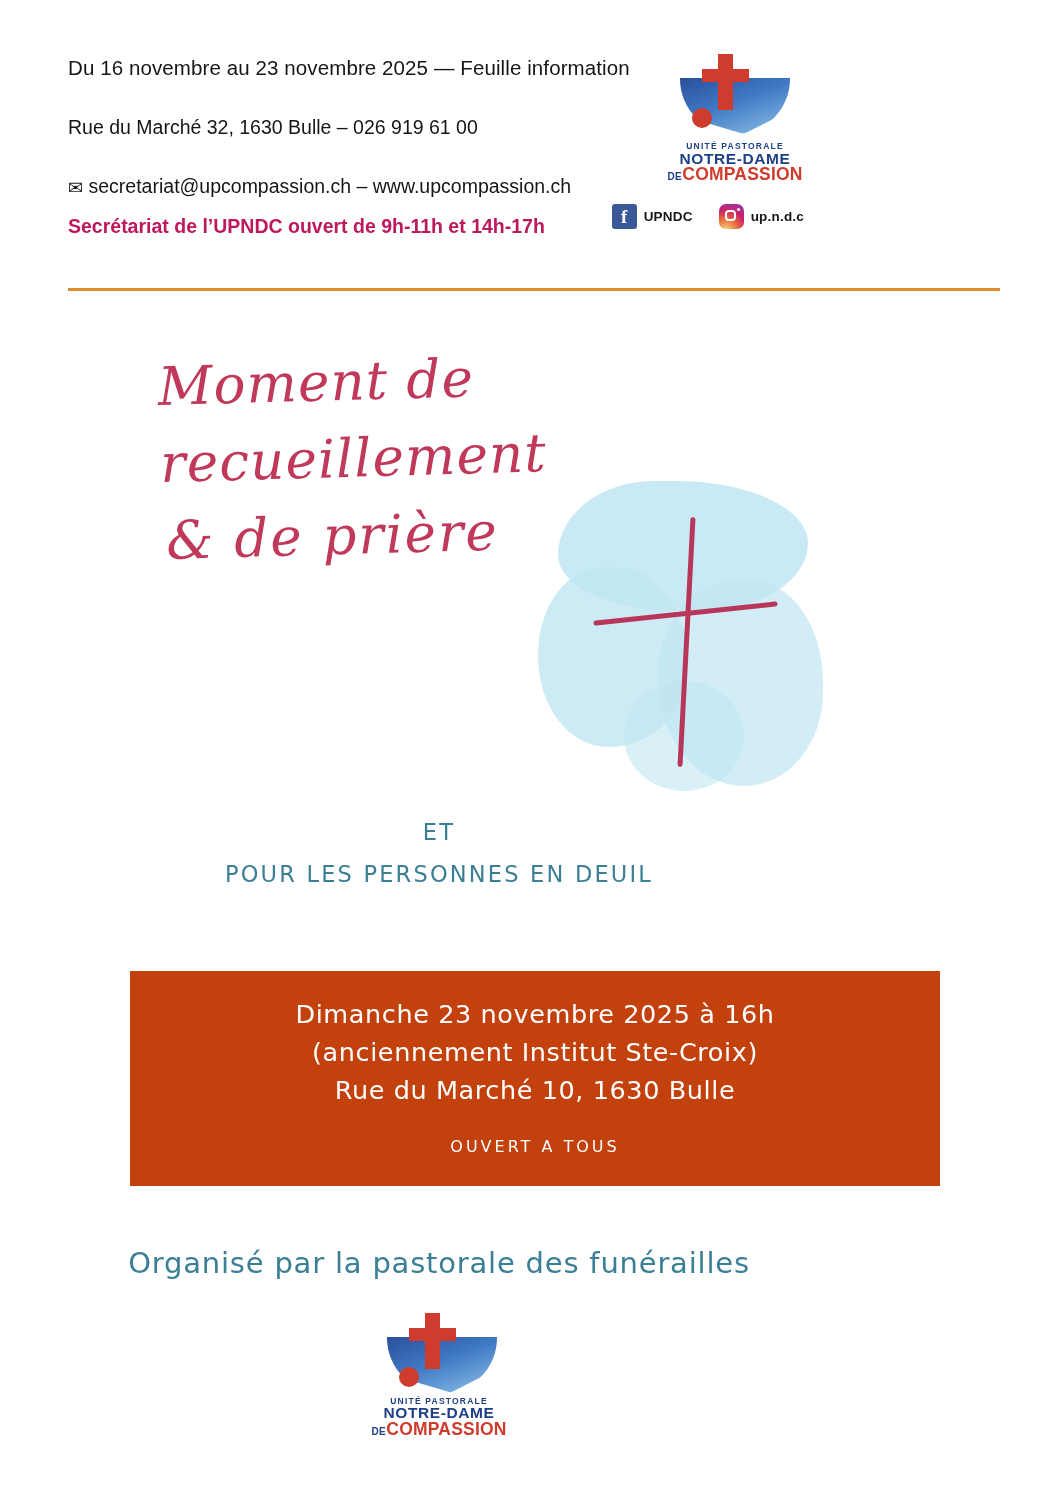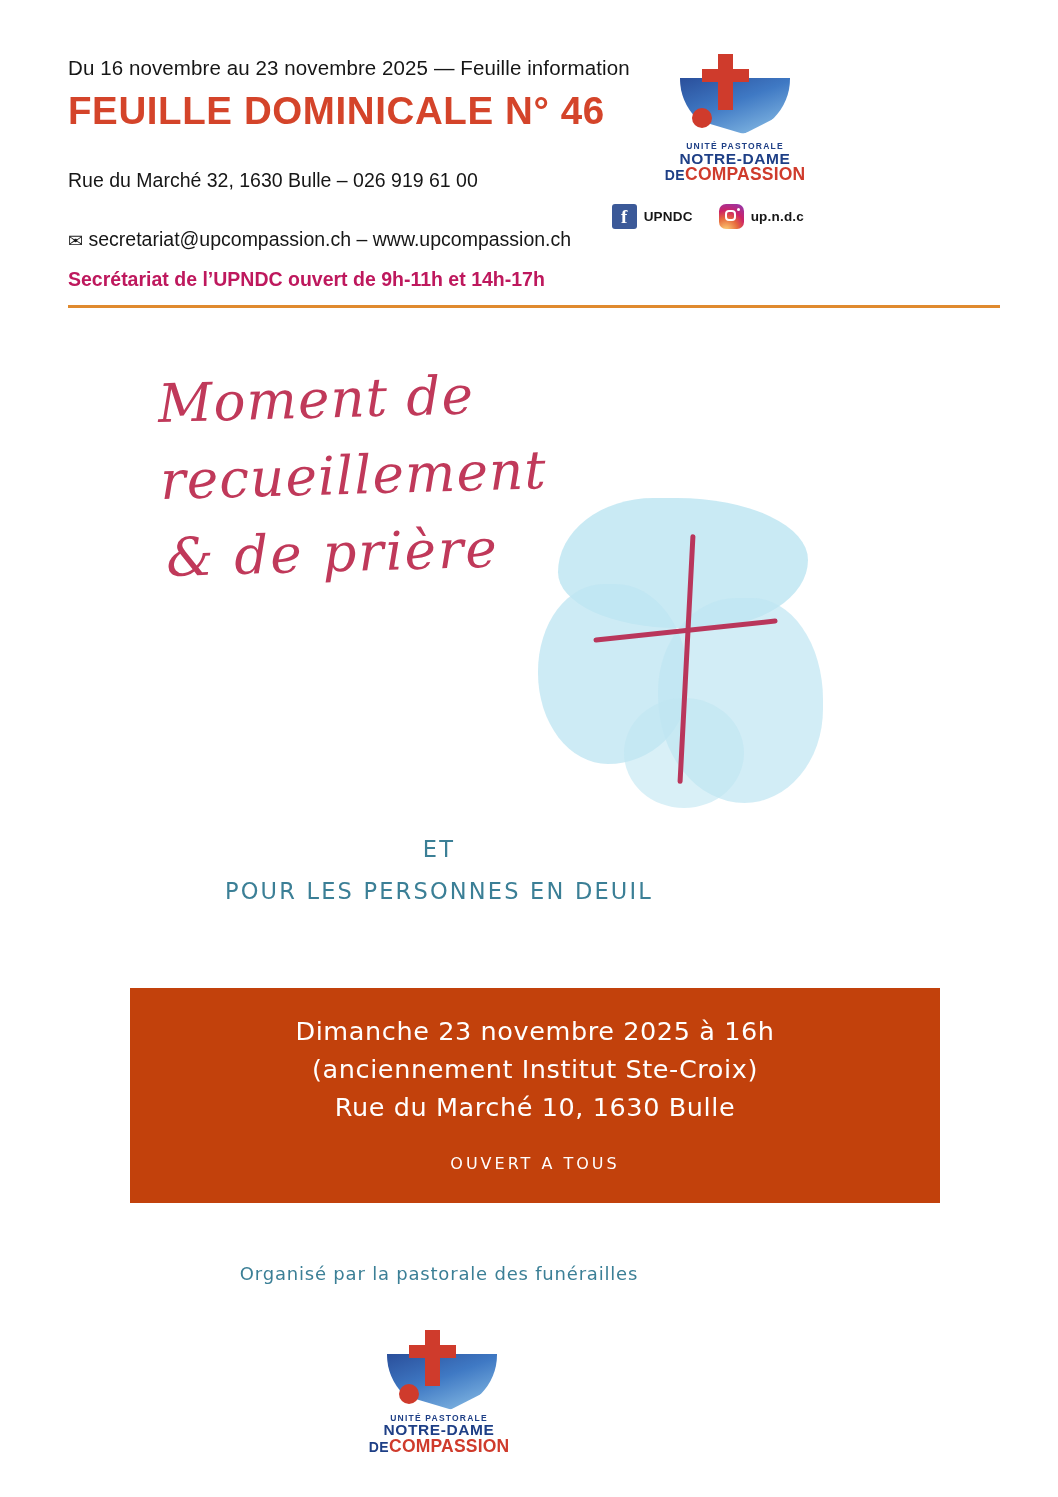--- a/index.html
+++ b/index.html
@@ -137,21 +137,21 @@
     color: #1e3f86;
     font-weight: bold;
   }
   .logo-l3 {
     font-size: 17.5px;
     letter-spacing: 0.2px;
     color: #cf3b2c;
     font-weight: bold;
   }
   .logo-l3 small {
-    font-size: 14px;
+    font-size: 10px;
     color: #1e3f86;
     letter-spacing: 0.5px;
   }
 
   
   .social-row {
     position: absolute;
     top: 148px;
     right: 6px;
     display: flex;
@@ -334,21 +334,21 @@
     font-family: "DejaVu Sans", sans-serif;
     text-align: center;
   }
 
   .organizer {
     position: absolute;
     left: 0;
     top: 925px;
     width: 100%;
     text-align: center;
-    font-size: 18px;
+    font-size: 29px;
     color: #3b7f96;
     letter-spacing: 0.8px;
     font-family: "DejaVu Sans", sans-serif;
   }
 
   .logo-bottom {
     position: absolute;
     left: 50%;
     transform: translateX(-50%);
     top: 990px;
@@ -361,21 +361,20 @@
   }
 </style>
 </head>
 <body>
 
 <div class="page">
 
   <div class="header">
     <div class="header-text">
       <div class="kicker">Du 16 novembre au 23 novembre 2025 — Feuille information</div>
-      <div class="main-title">FEUILLE DOMINICALE N° 46</div>
       <div class="contact-line">
         <span>Rue du Marché 32, 1630 Bulle –  026 919 61 00</span>
       </div>
       <div class="contact-line">
         <span class="glyph">✉</span>
         <span>secretariat@upcompassion.ch – www.upcompassion.ch</span>
       </div>
       <div class="hours">Secrétariat de l’UPNDC ouvert de 9h-11h et 14h-17h</div>
     </div>
 

